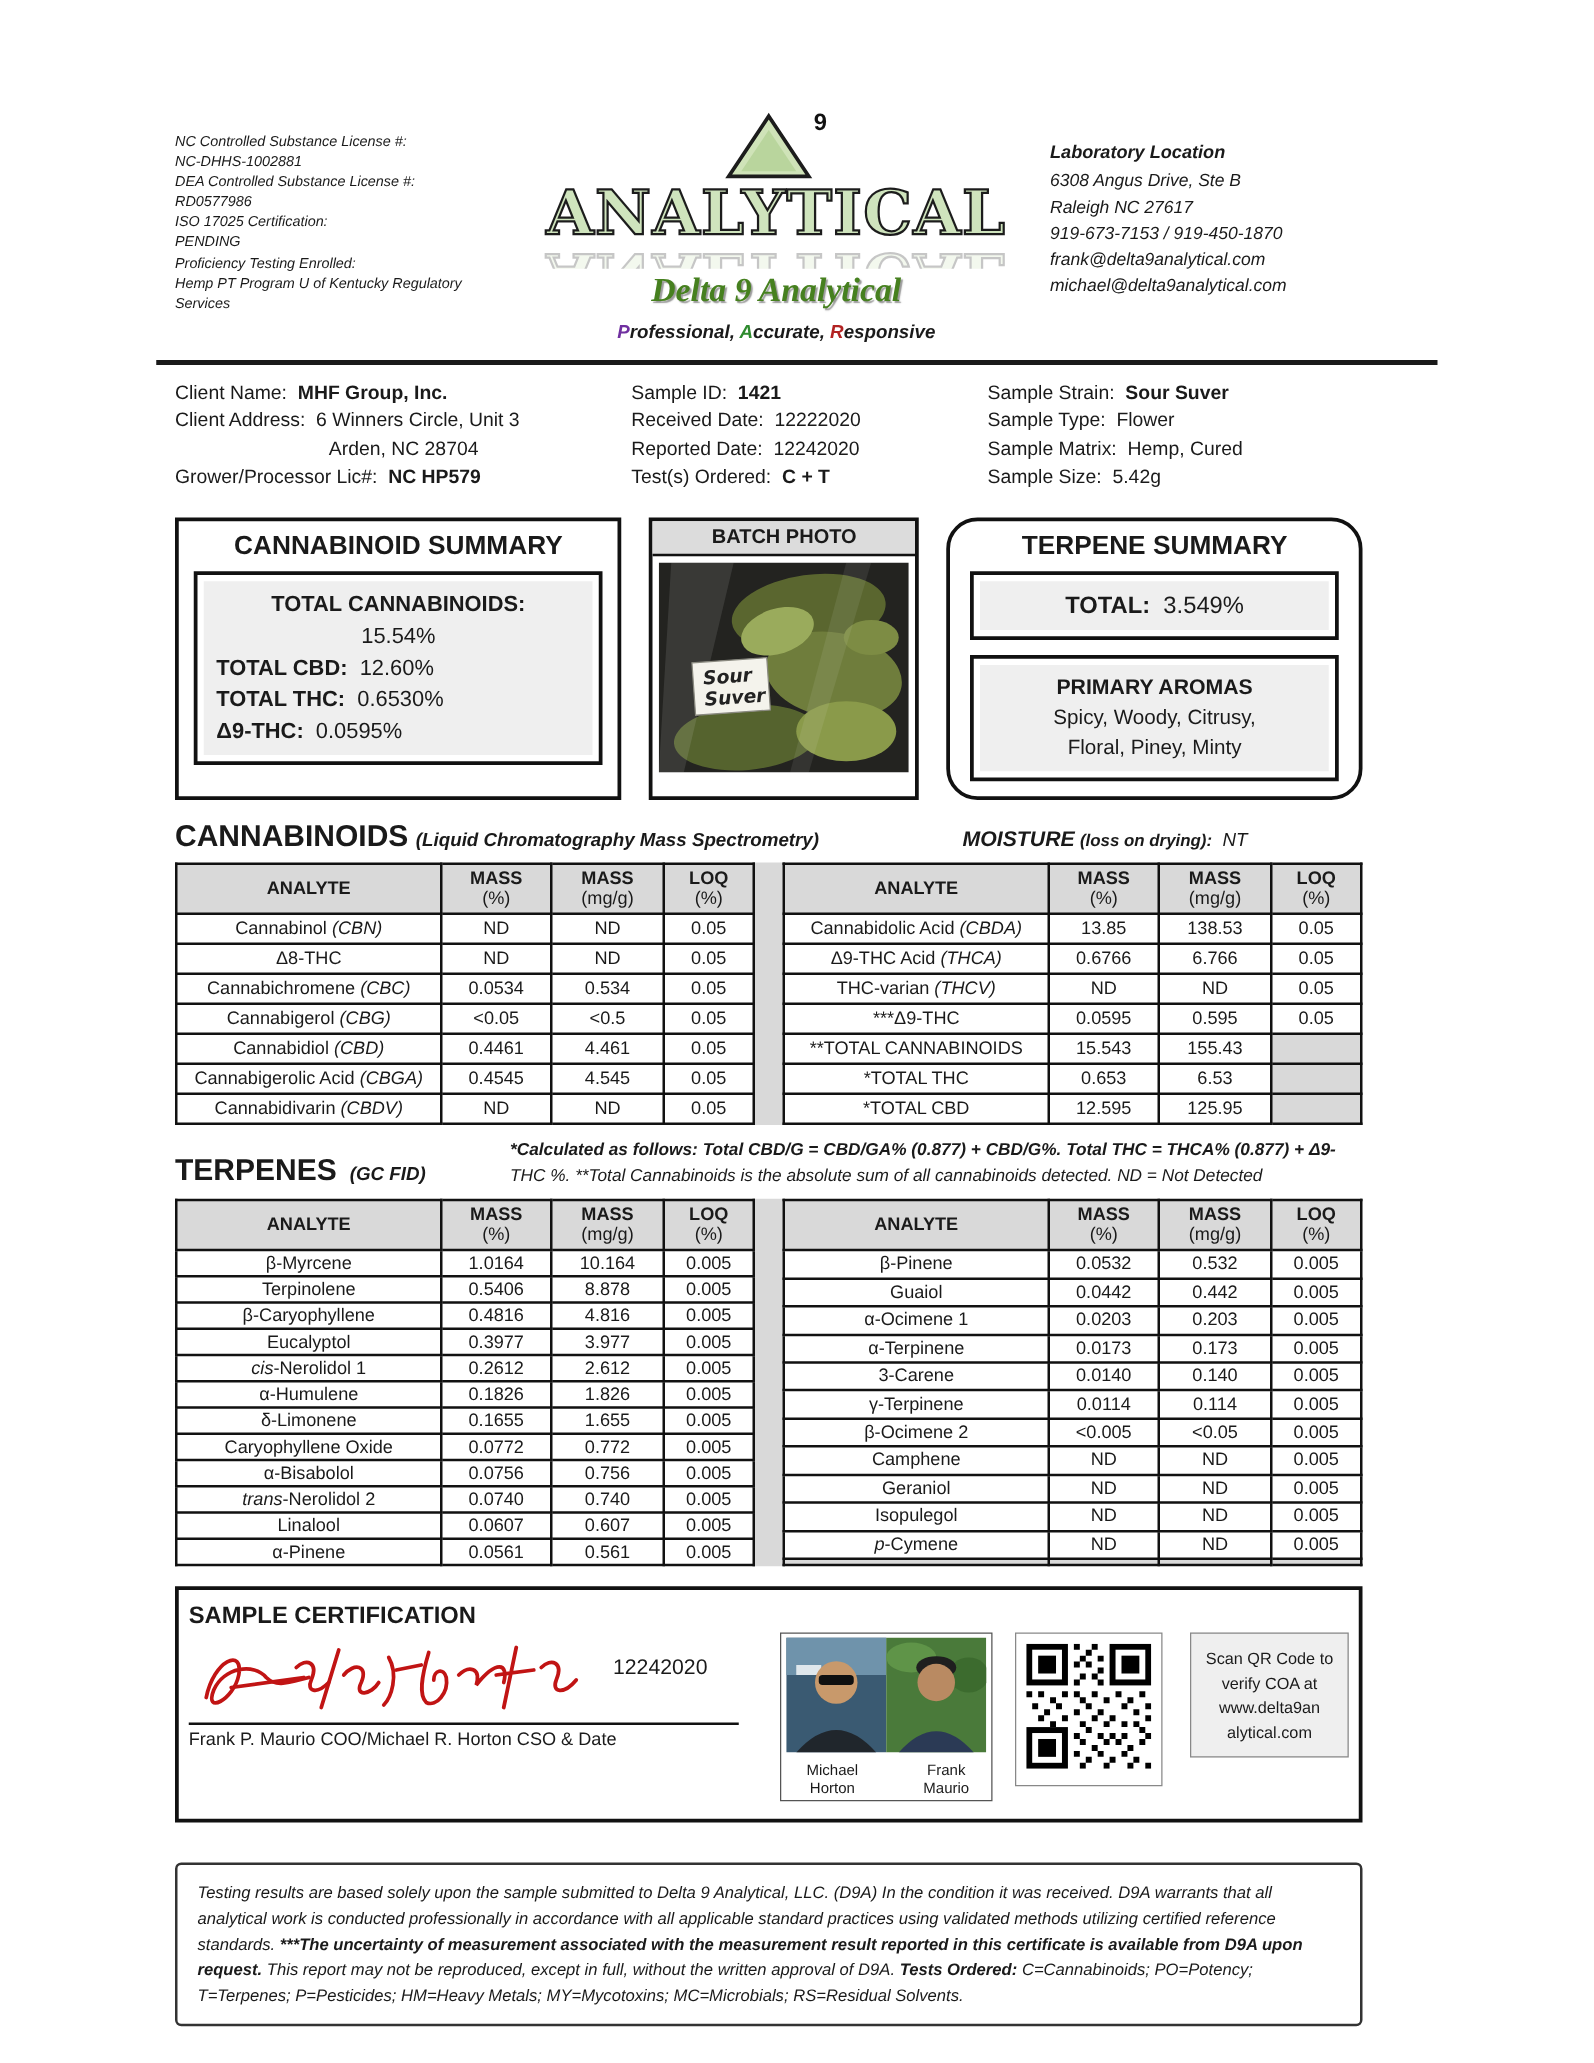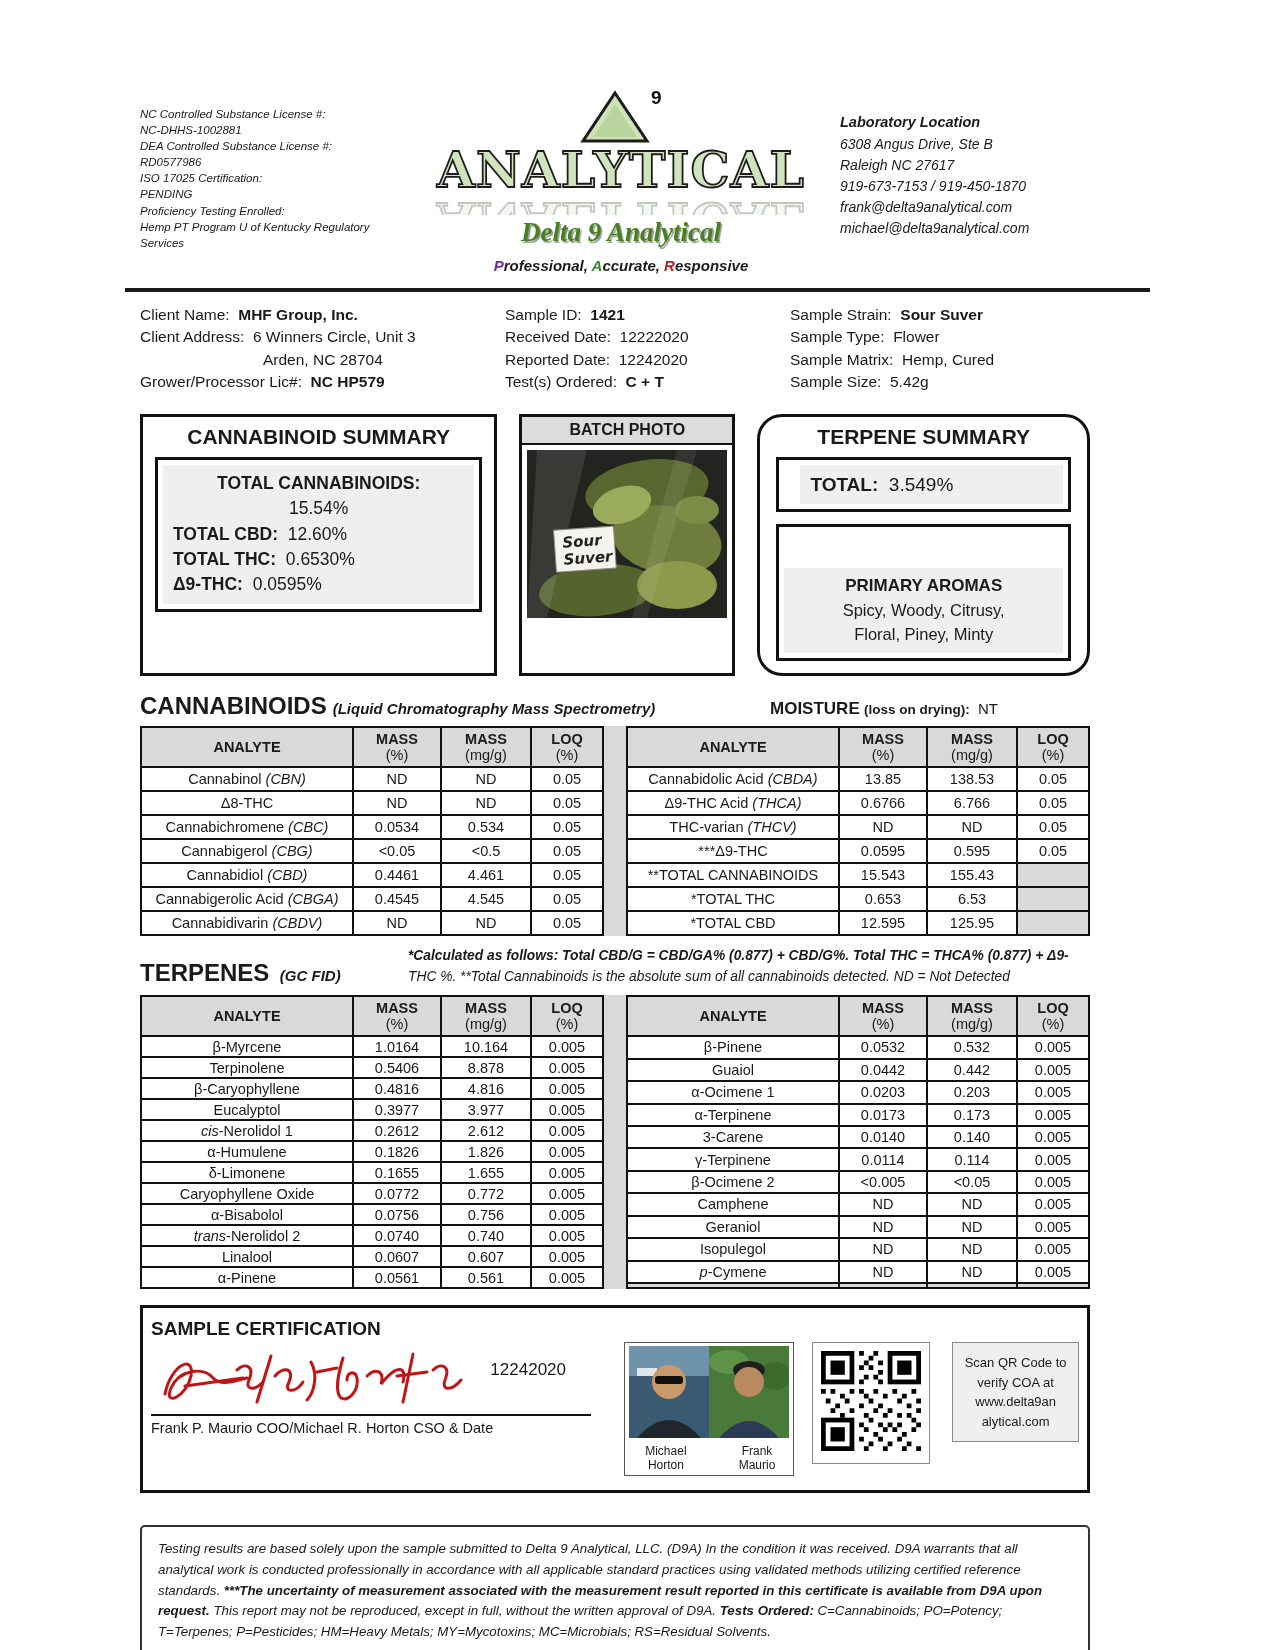--- a/index.html
+++ b/index.html
@@ -41,30 +41,30 @@
   .sum-title { font-size:21px; font-weight:bold; text-align:center; margin-bottom:8px; }
   .innerbox { border:3px solid #111; padding:5px; }
   .graypanel { background:#efefef; padding:6px 10px; font-size:17.5px; line-height:1.45; }
   .graypanel .ln b { font-weight:bold; }
   .cann-sum .graypanel .c { text-align:center; }
   .batch { width:218px; }
   .batch-title { background:#dcdcdc; font-weight:bold; font-size:16px; text-align:center;
                  padding:4px 0; border-bottom:2px solid #111; }
   .batch-photo { padding:5px; }
   .terp-sum { width:353px; padding:8px 16px 12px;border-radius:25px; }
-  .terp-total .graypanel { font-size:19px; text-align:left;margin-left:16px; }
+  .terp-total .graypanel { font-size:19px; text-align:center; }
   .aromas { margin-top:12px; }
-  .aromas .graypanel { font-size:16.5px; text-align:center;margin-top:36px; }
+  .aromas .graypanel { font-size:16.5px; text-align:center; }
   .aromas .graypanel .t { font-weight:bold; font-size:17px; }
 
   
   .sect-row { display:flex; align-items:baseline; margin-bottom:6px; }
   .sect-title { font-size:24px; font-weight:bold; }
   .sect-method { font-size:15px; font-style:italic; font-weight:bold; margin-left:6px; }
-  .moisture { margin-left:auto; width:320px; font-size:15px; }
+  .moisture { margin-left:auto; width:320px; font-size:15px;font-style:italic; }
   .moisture .m1 { font-weight:bold; font-size:17px; }
   .moisture .m2 { font-weight:bold; font-size:13.5px; }
 
   
   .twin { display:flex; }
   .tgap { width:26px; background:#d9d9d9; }
   table.data { border-collapse:collapse; width:462px; table-layout:fixed; font-size:14.5px; }
   table.data th, table.data td { border:2px solid #111; text-align:center; padding:3px 2px; }
   table.data th { background:#d9d9d9; font-size:14.5px; }
   table.data .hu { display:block; font-weight:normal; }

